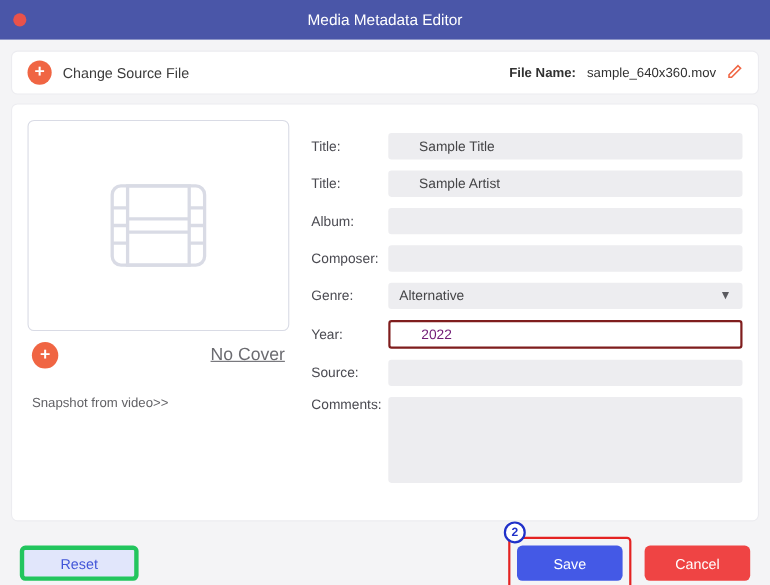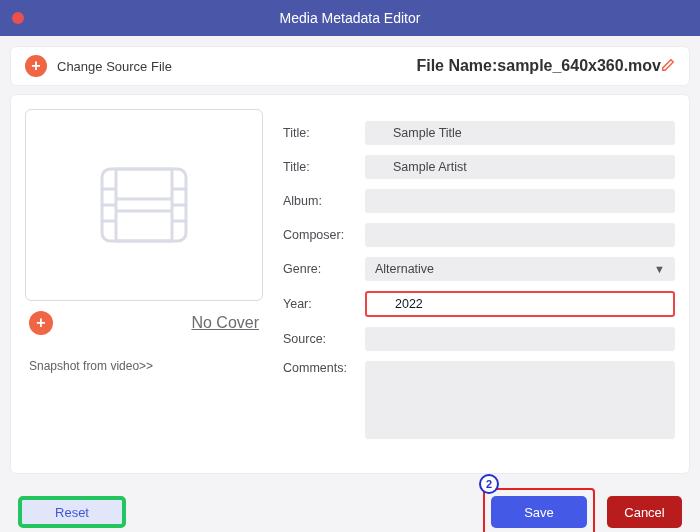--- a/index.html
+++ b/index.html
@@ -66,28 +66,29 @@
       align-items: center;
       justify-content: center;
       color: #fff;
       font-size: 16px;
       font-weight: bold;
       line-height: 1;
     }
     .filename-block {
       display: flex;
       align-items: center;
-      font-size: 16px;
+      gap: 10px;
+      font-size: 12px;
       color: #313131;
     }
     .filename-label {
       font-weight: 600;
     }
     .filename-value {
-      font-weight: 700;
+      font-weight: 400;
     }
     .edit-icon {
       color: #f06543;
       font-size: 14px;
       cursor: pointer;
     }
     .main-panel {
       margin: 8px 10px 0 10px;
       background: #fff;
       border: 1px solid #ececf0;
@@ -137,21 +138,20 @@
     .fields-col {
       flex: 1;
       display: flex;
       flex-direction: column;
       gap: 10px;
       padding-top: 12px;
     }
     .field-row {
       display: flex;
       align-items: center;
-      gap: 12px;
     }
     .field-row.top {
       align-items: flex-start;
     }
     .field-label {
       width: 70px;
       font-size: 12.5px;
       color: #4b4b52;
       text-align: left;
     }
@@ -160,23 +160,23 @@
       height: 24px;
       background: #ededf0;
       border: none;
       border-radius: 3px;
       padding: 0 28px;
       font-size: 12.5px;
       color: #454547;
       outline: none;
     }
     .field-input.year {
-      border: 2px solid #ef4444;
-      background: #fff;
-      color: #0f172a;
+      border: 2px solid #7f1d1d;
+      background: #fff;
+      color: #701a75;
       height: 26px;
     }
     .field-select {
       flex: 1;
       height: 24px;
       background: #ededf0;
       border: none;
       border-radius: 3px;
       padding: 0 10px;
       font-size: 12.5px;
@@ -237,22 +237,22 @@
       border: 2.5px solid #e42222;
       border-radius: 4px;
     }
     .btn-save {
       width: 96px;
       background: #4459e6;
       color: #fff;
       font-weight: 500;
     }
     .btn-cancel {
-      width: 75px;
-      background: #b91c1c;
+      width: 96px;
+      background: #ef4444;
       color: #fff;
       font-weight: 500;
     }
     .callout {
       position: absolute;
       top: -16px;
       left: -6px;
       width: 20px;
       height: 20px;
       border: 2.5px solid #2030c9;

